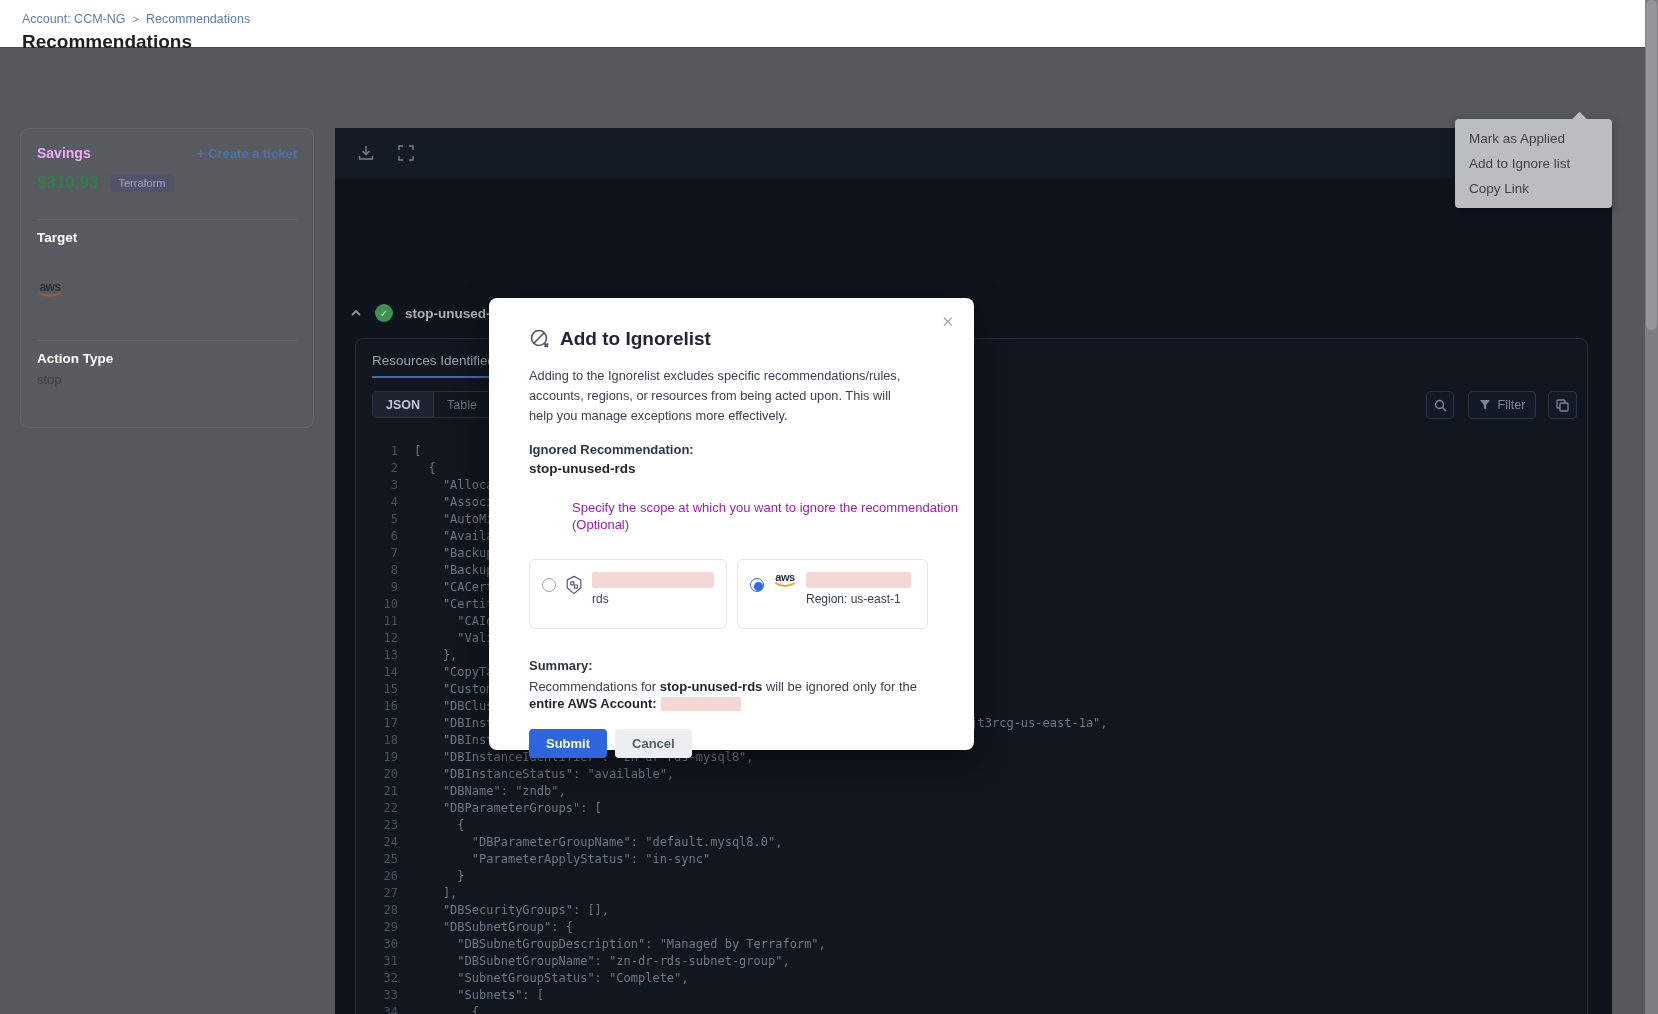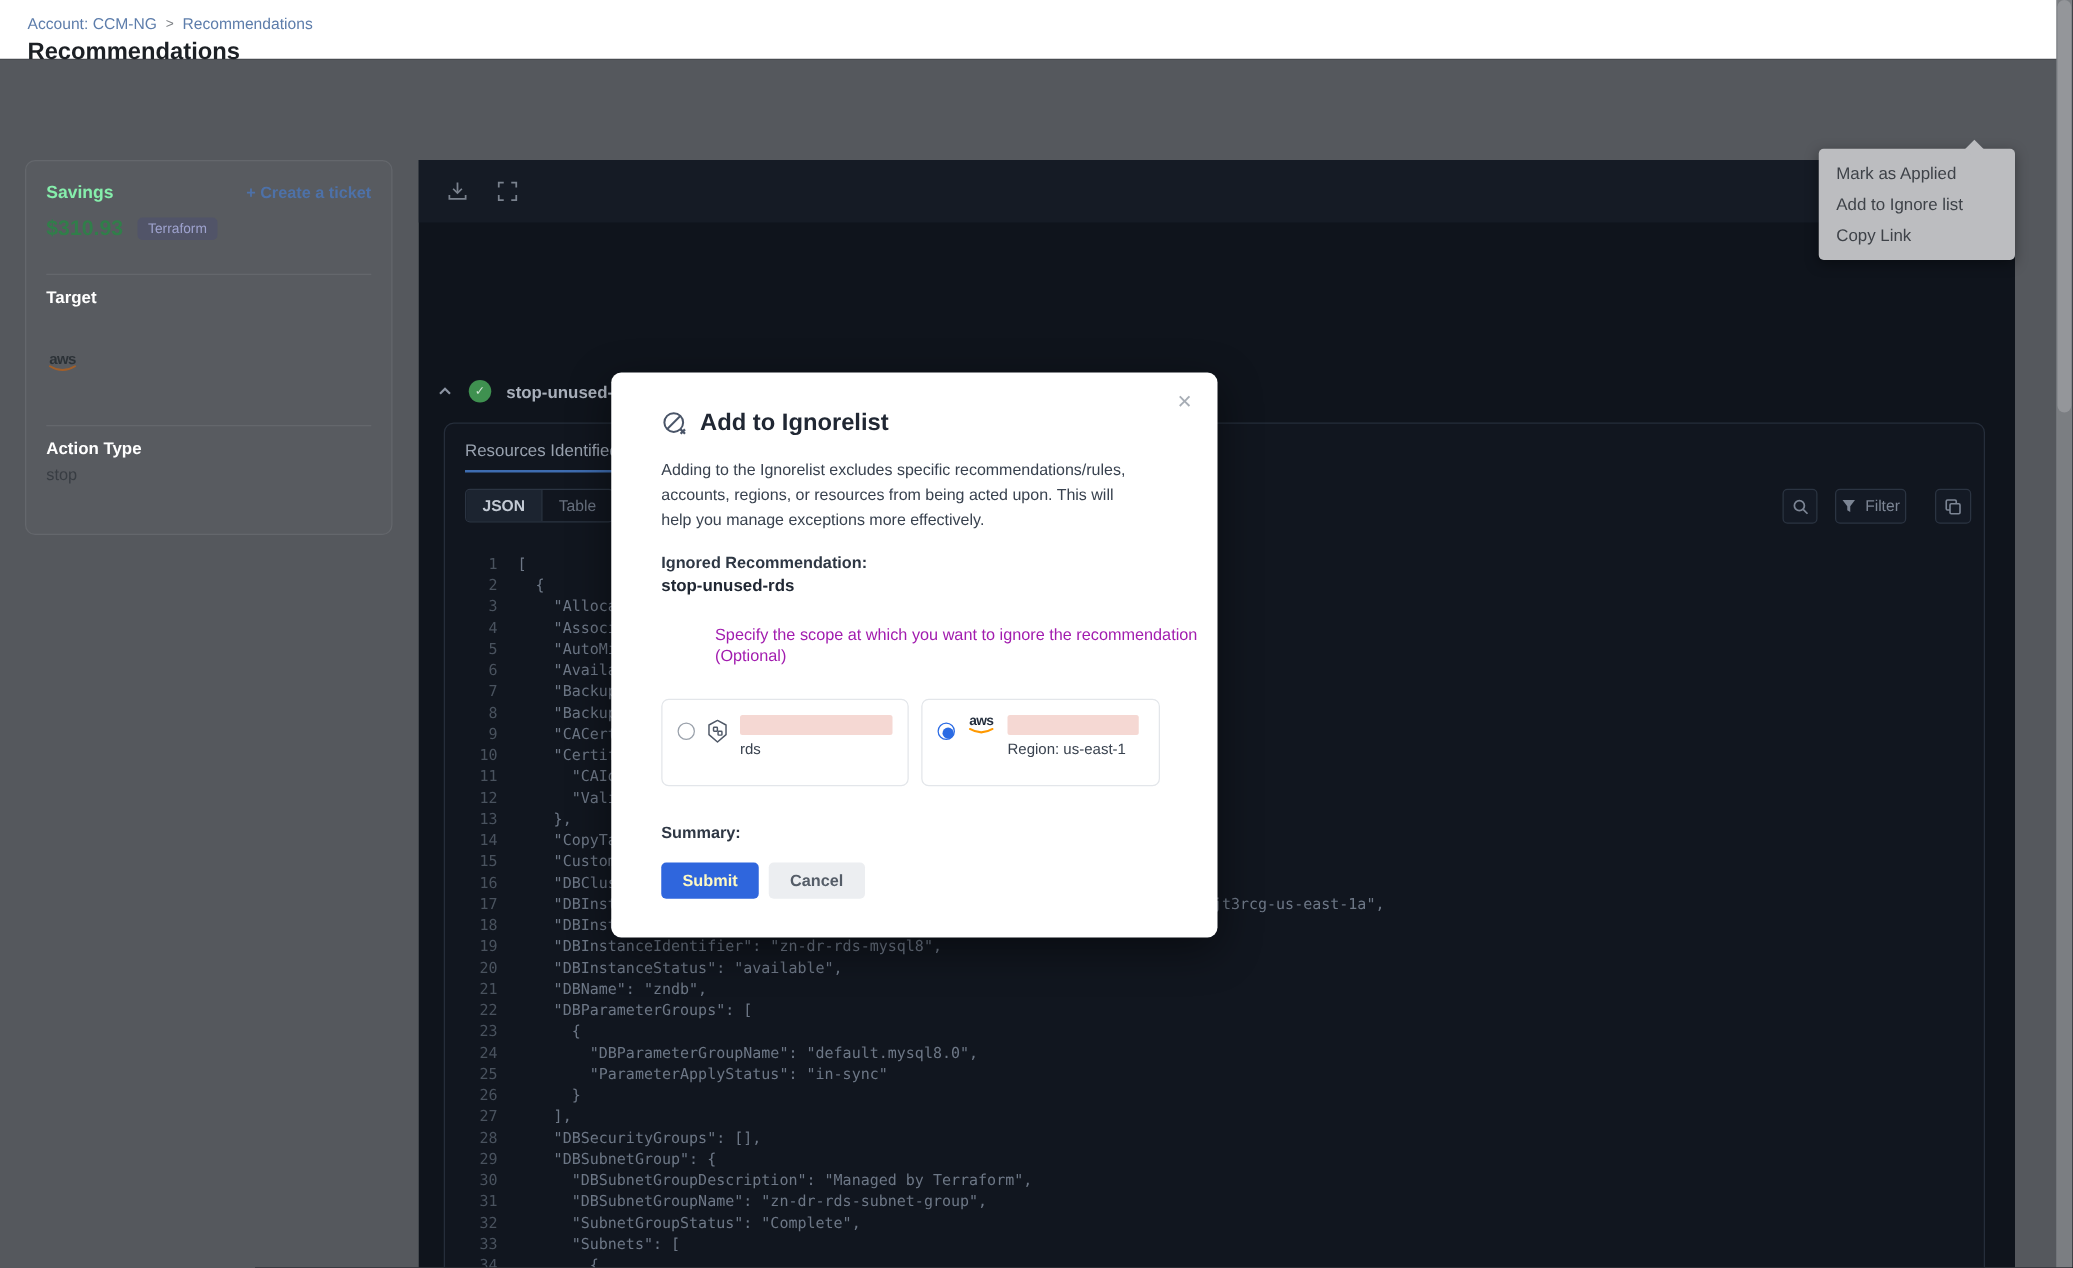--- a/index.html
+++ b/index.html
@@ -24,21 +24,21 @@
   .rec-name { position:absolute; left:48px; top:75px; font-size:15px; font-weight:700; color:#1a1e24; }
   .rec-sub  { position:absolute; left:48px; top:94px; font-size:11.5px; color:#43474c; }
   .rule-editor-btn { position:absolute; left:1410px; top:73px; width:153px; height:31px; background:#61646a; border:none; border-radius:4px;
     display:flex; align-items:center; justify-content:center; gap:6px; font-size:13px; font-weight:600; color:#50709f; cursor:pointer; }
   .kebab { position:absolute; left:1581px; top:77px; width:18px; height:24px; display:flex; flex-direction:column; align-items:center; justify-content:center; gap:3px; cursor:pointer; }
   .kebab i { width:3px; height:3px; border-radius:50%; background:#35393f; }
 
   
   .savings-card { position:absolute; left:20px; top:128px; width:294px; height:300px; background:#585b60; border:1px solid #64676c; border-radius:8px; padding:16px; }
   .sc-row1 { display:flex; justify-content:space-between; align-items:center; }
-  .sc-title { font-size:14px; font-weight:600; color:#86efac; }
+  .sc-title { font-size:14px; font-weight:600; color:#f0abfc; }
   .ticket-link { font-size:13px; font-weight:700; color:#4d71a8; cursor:pointer; }
   .sc-amount-row { margin-top:12px; display:flex; align-items:center; gap:12px; }
   .sc-amount { font-size:17px; font-weight:700; color:#317e4a; }
   .sc-badge { font-size:11px; padding:3px 8px; border-radius:4px; background:#515468; color:#9fa3cf; }
   .sc-divider { border:none; border-top:1px solid #64676c; margin-top:26px; }
   .sc-section { margin-top:10px; font-size:13.5px; font-weight:600; color:#ffffff; }
   .target-aws { margin-top:36px; margin-bottom:42px; }
   .target-aws .aws-word { color:#2c3237; }
   .sc-value { margin-top:6px; font-size:13px; color:#383d43; }
 
@@ -54,21 +54,21 @@
   .inner-card { position:absolute; left:20px; top:210px; width:1233px; height:820px; background:#11161f; border:1px solid #262e3b; border-radius:8px; }
   .tab { position:absolute; left:16px; top:14px; font-size:13.5px; color:#98a1ae; padding-bottom:8px; border-bottom:2px solid #3e6cb0; cursor:pointer; }
   .controls { position:absolute; left:16px; top:52px; right:16px; height:28px; }
   .seg { position:absolute; left:0; top:0; display:flex; border:1px solid #2b3442; border-radius:4px; overflow:hidden; height:27px; }
   .seg-item { padding:0 13px; font-size:12.5px; display:flex; align-items:center; cursor:pointer; }
   .seg-item.active { background:#1c2430; color:#c3cad4; font-weight:600; }
   .seg-item.inactive { color:#68717f; border-left:1px solid #2b3442; }
   .icon-btn { position:absolute; top:0; height:28px; border:1px solid #2b3442; background:#141a25; border-radius:4px; color:#7c8594;
     display:flex; align-items:center; justify-content:center; gap:7px; cursor:pointer; font-size:12.5px; }
   .btn-search { left:1054px; width:28px; }
-  .btn-filter { left:1096px; width:57px; }
+  .btn-filter { left:1096px; width:68px; }
   .btn-copy   { left:1176px; width:29px; }
 
   .code { position:absolute; left:16px; top:104px; right:4px; bottom:0; overflow:hidden;
     font-family:"DejaVu Sans Mono", monospace; font-size:12px; line-height:17px; white-space:pre; }
   .code-row { display:flex; }
   .ln { width:26px; text-align:right; color:#49525e; flex:0 0 26px; }
   .cl { margin-left:16px; color:#6d7786; }
 
   
   .ctx-menu { position:absolute; left:1455px; top:119px; width:157px; background:#bcbdc0; border-radius:4px;
@@ -273,20 +273,23 @@
             </svg>
         </span>
         <span class="opt-body">
           <span class="redact opt-redact2"></span>
           <span class="opt-label">Region: us-east-1</span>
         </span>
       </div>
     </div>
 
     <div class="summary-label">Summary:</div>
+    <div class="summary-text">
+      <span>Recommendations for </span><b>stop-unused-rds</b><span> will be ignored only for the </span><b>entire AWS Account:</b><span class="redact sum-redact"></span>
+    </div>
 
     <div class="modal-btns">
       <button class="btn btn-submit">Submit</button>
       <button class="btn btn-cancel">Cancel</button>
     </div>
   </div>
 
   <div class="scroll-strip">
     <div class="scroll-thumb"></div>
   </div>

